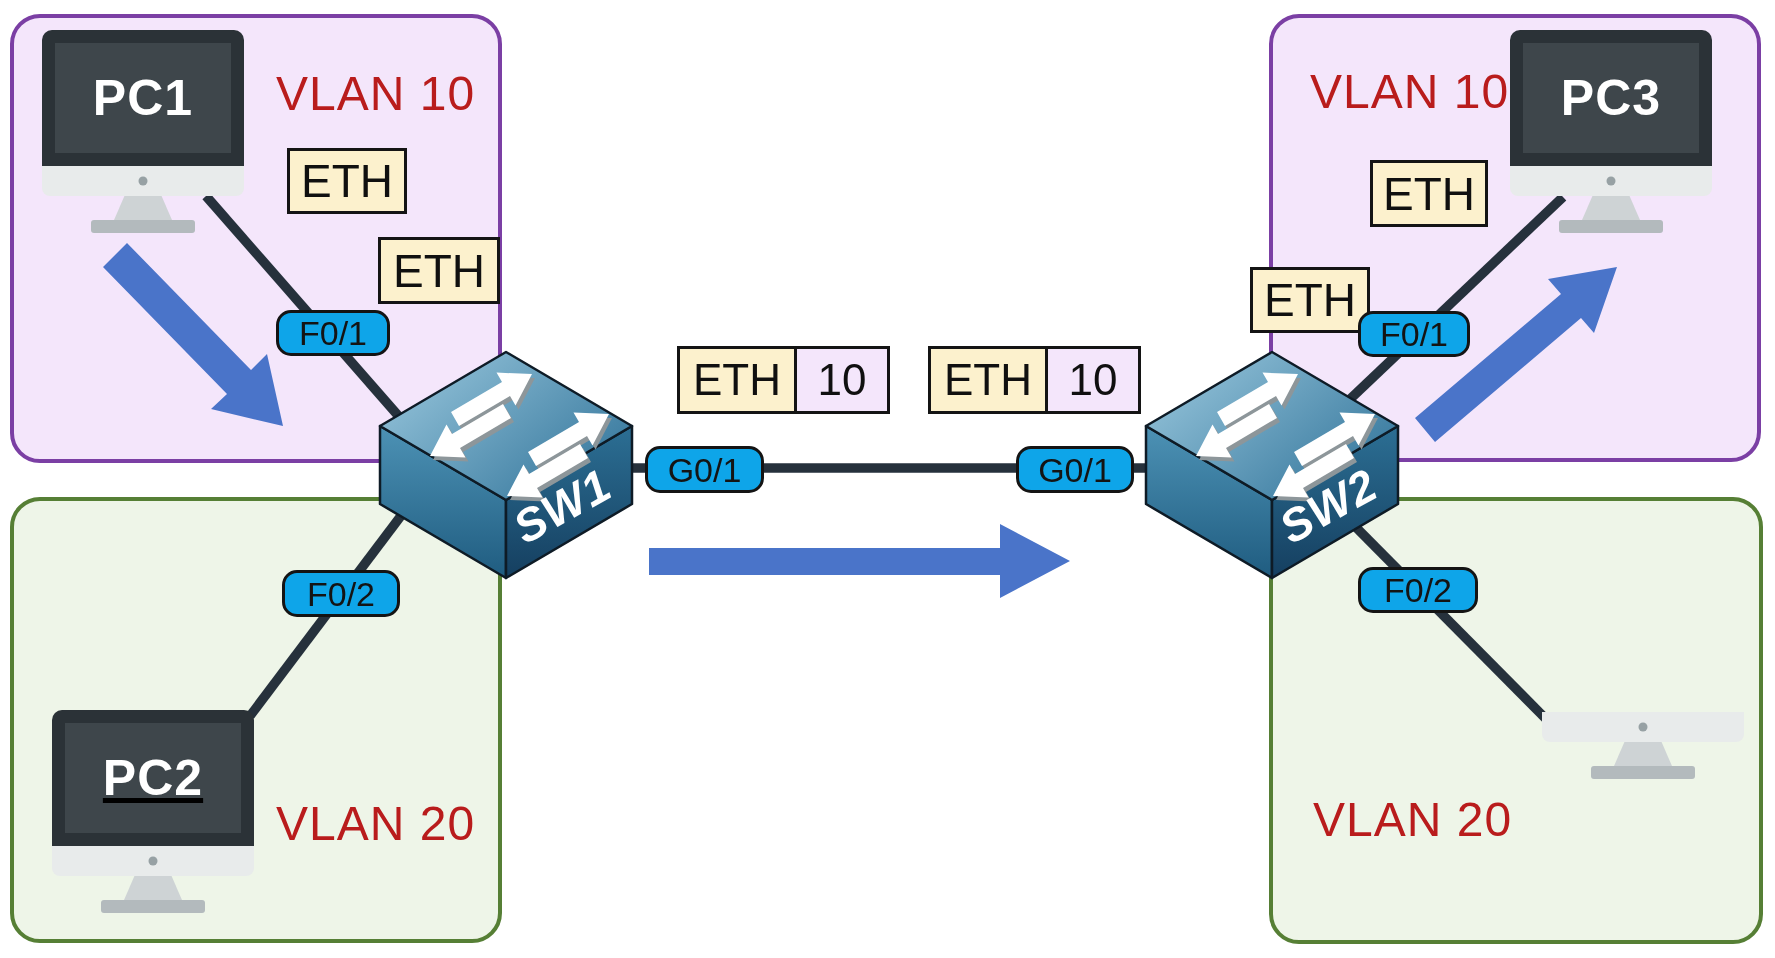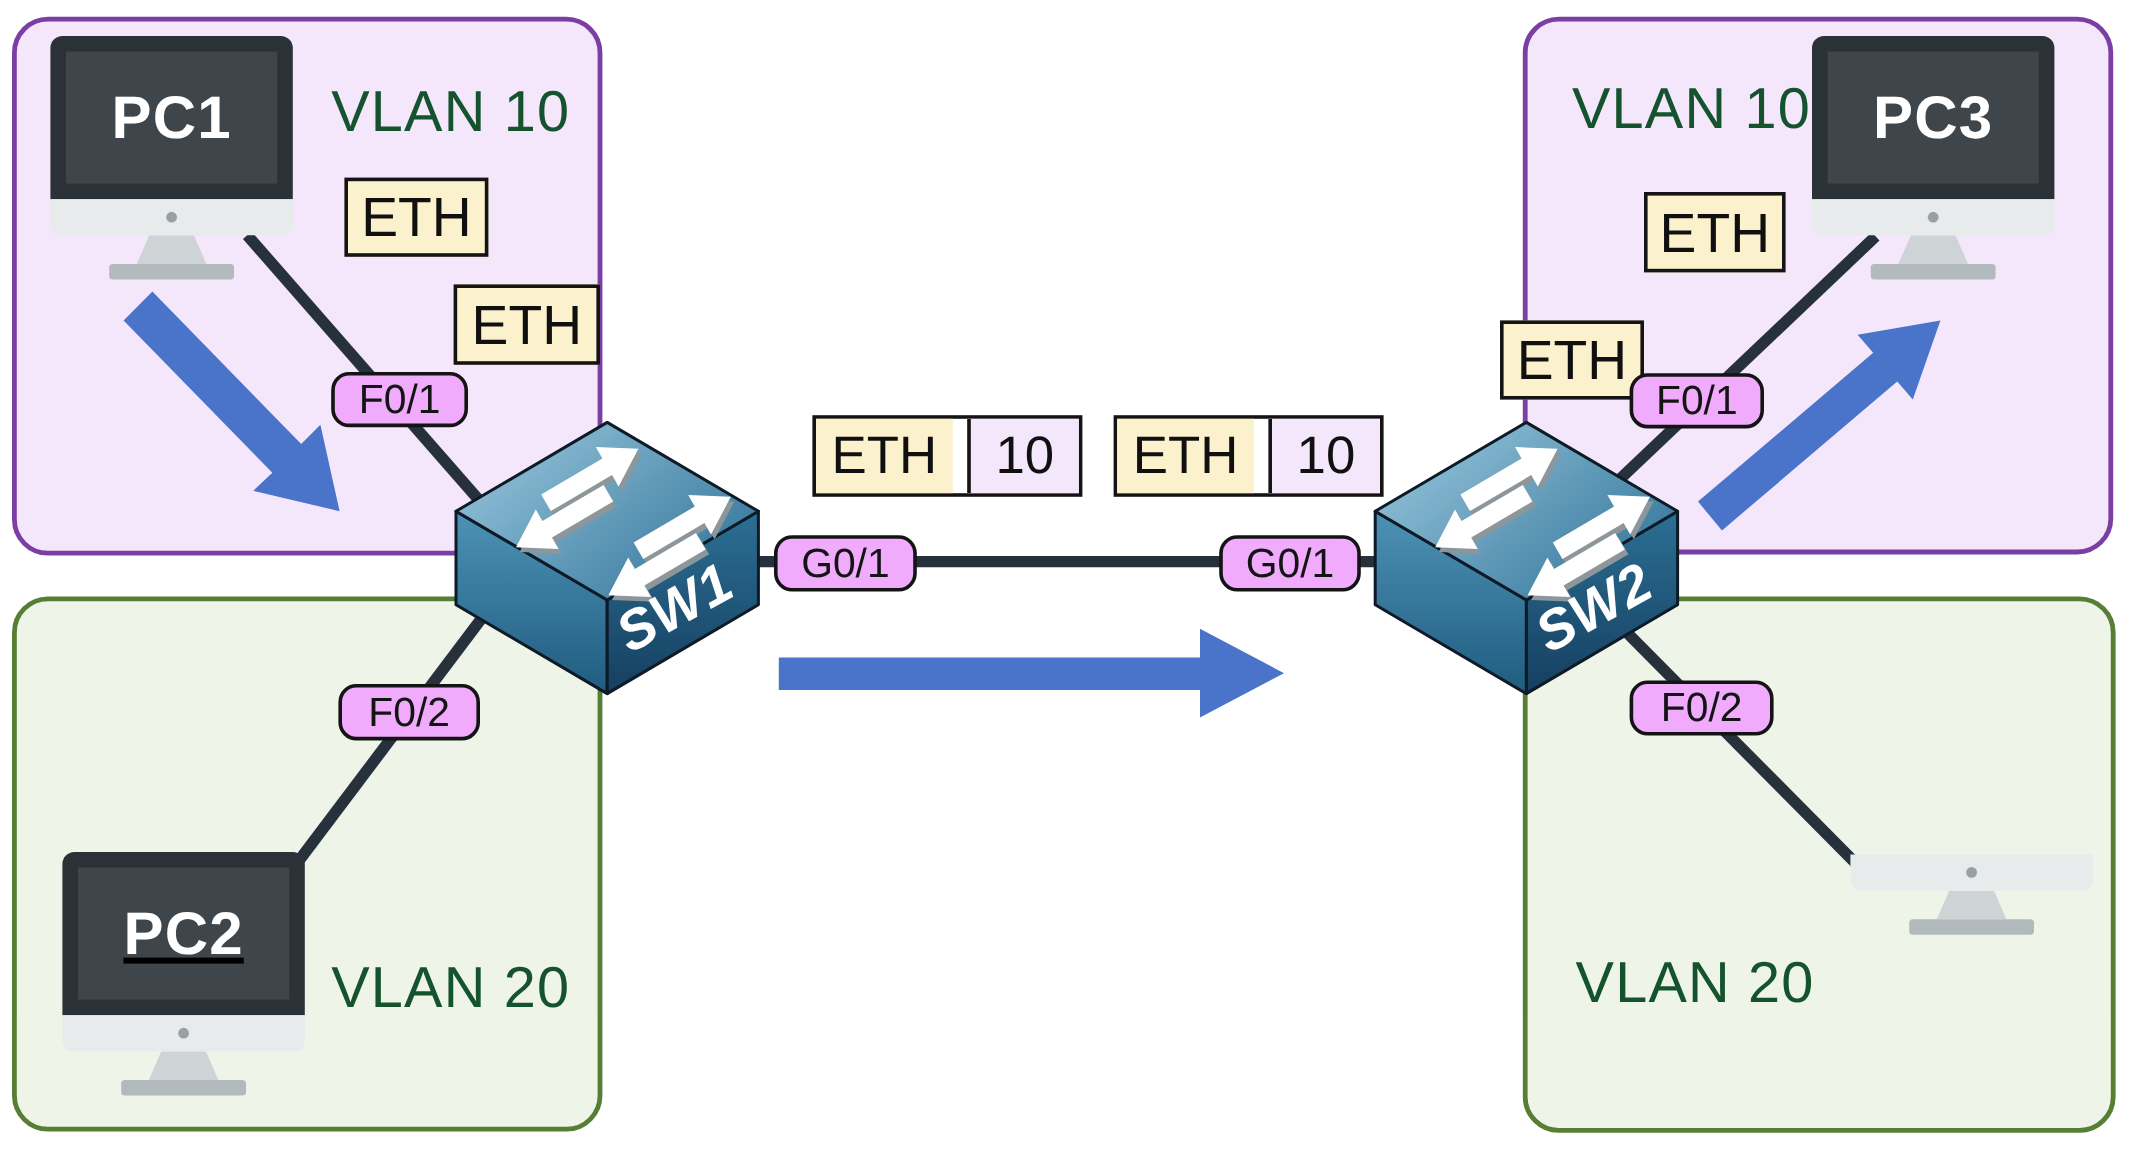--- a/index.html
+++ b/index.html
@@ -4,35 +4,35 @@
 <style>
   html,body{margin:0;padding:0;background:#ffffff;}
   .canvas{
     position:relative;width:1775px;height:958px;background:#ffffff;
     font-family:"Liberation Sans", sans-serif;overflow:hidden;
   }
   .zone{position:absolute;border-radius:30px;border:4px solid;box-sizing:border-box;}
   .zone.purple{background:#f4e6fb;border-color:#7b3fa4;}
   .zone.green{background:#eef5e8;border-color:#567f35;}
   .vlan-label{
-    position:absolute;font-size:48px;color:#14532d;letter-spacing:1px;
+    position:absolute;font-size:48px;color:#b91c1c;letter-spacing:1px;
     white-space:nowrap;line-height:1;z-index:3;text-align:right;
   }
   svg.overlay{position:absolute;left:0;top:0;z-index:2;}
   .ethbox{
     position:absolute;background:#fcf1cd;border:3px solid #141414;box-sizing:border-box;
     display:flex;align-items:center;justify-content:center;
     font-size:46px;color:#101010;z-index:4;line-height:1;
   }
   .frametag{position:absolute;display:flex;border:3px solid #141414;height:68px;box-sizing:border-box;z-index:4;}
   .frametag .cell{display:flex;align-items:center;justify-content:center;font-size:44px;color:#101010;line-height:1;}
   .frametag .cell.eth{width:114px;background:#fcf1cd;}
-  .frametag .cell.vlan{width:90px;background:#f4e6fb;border-left:3px solid #141414;margin-left:12px;}
+  .frametag .cell.vlan{width:90px;background:#f4e6fb;border-left:3px solid #141414;}
   .pill{
-    position:absolute;background:#f0abfc;border:3px solid #141414;border-radius:15px;box-sizing:border-box;
+    position:absolute;background:#0ea5e9;border:3px solid #141414;border-radius:15px;box-sizing:border-box;
     display:flex;align-items:center;justify-content:center;
     font-size:34px;color:#141414;z-index:5;line-height:1;
   }
   .pc{position:absolute;width:202px;z-index:4;}
   .pc-bezel{height:136px;background:#2b3237;border-radius:10px 10px 0 0;padding:13px;box-sizing:border-box;}
   .pc-screen{width:100%;height:100%;background:#3e464b;display:flex;align-items:center;justify-content:center;}
   .pc-label{color:#ffffff;font-size:50px;font-weight:800;letter-spacing:1px;line-height:1;}
   .pc-chin{height:30px;background:#e8ebeb;border-radius:0 0 8px 8px;position:relative;}
   .pc-cam{position:absolute;left:50%;top:50%;width:9px;height:9px;border-radius:50%;background:#97a1a4;transform:translate(-50%,-50%);}
   .pc-stand{width:58px;height:24px;margin:0 auto;background:#ced3d5;clip-path:polygon(18% 0,82% 0,100% 100%,0 100%);}

